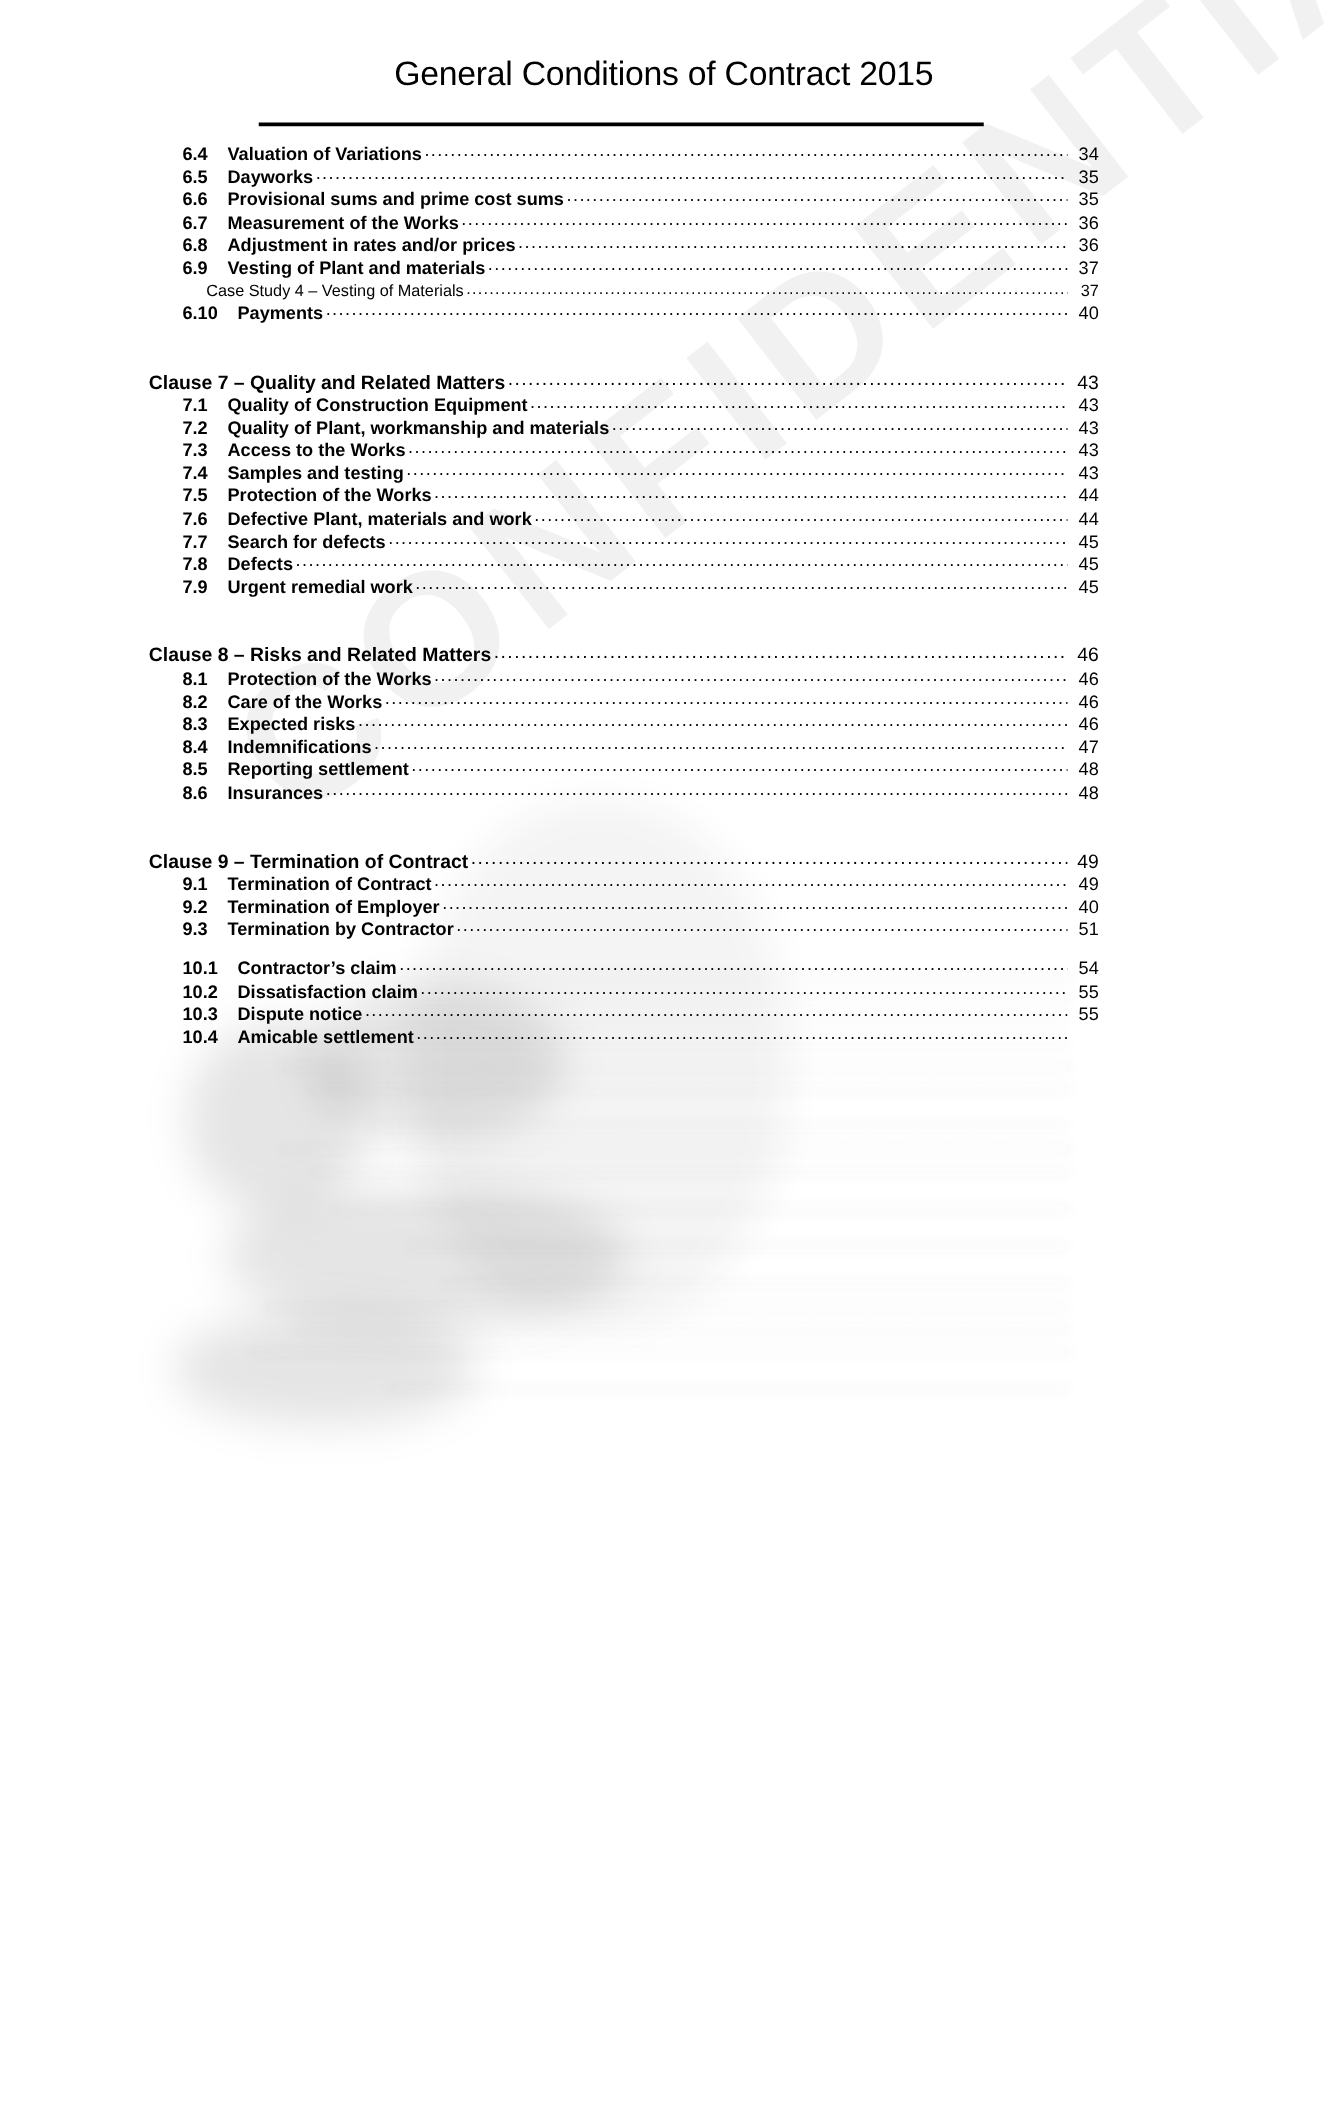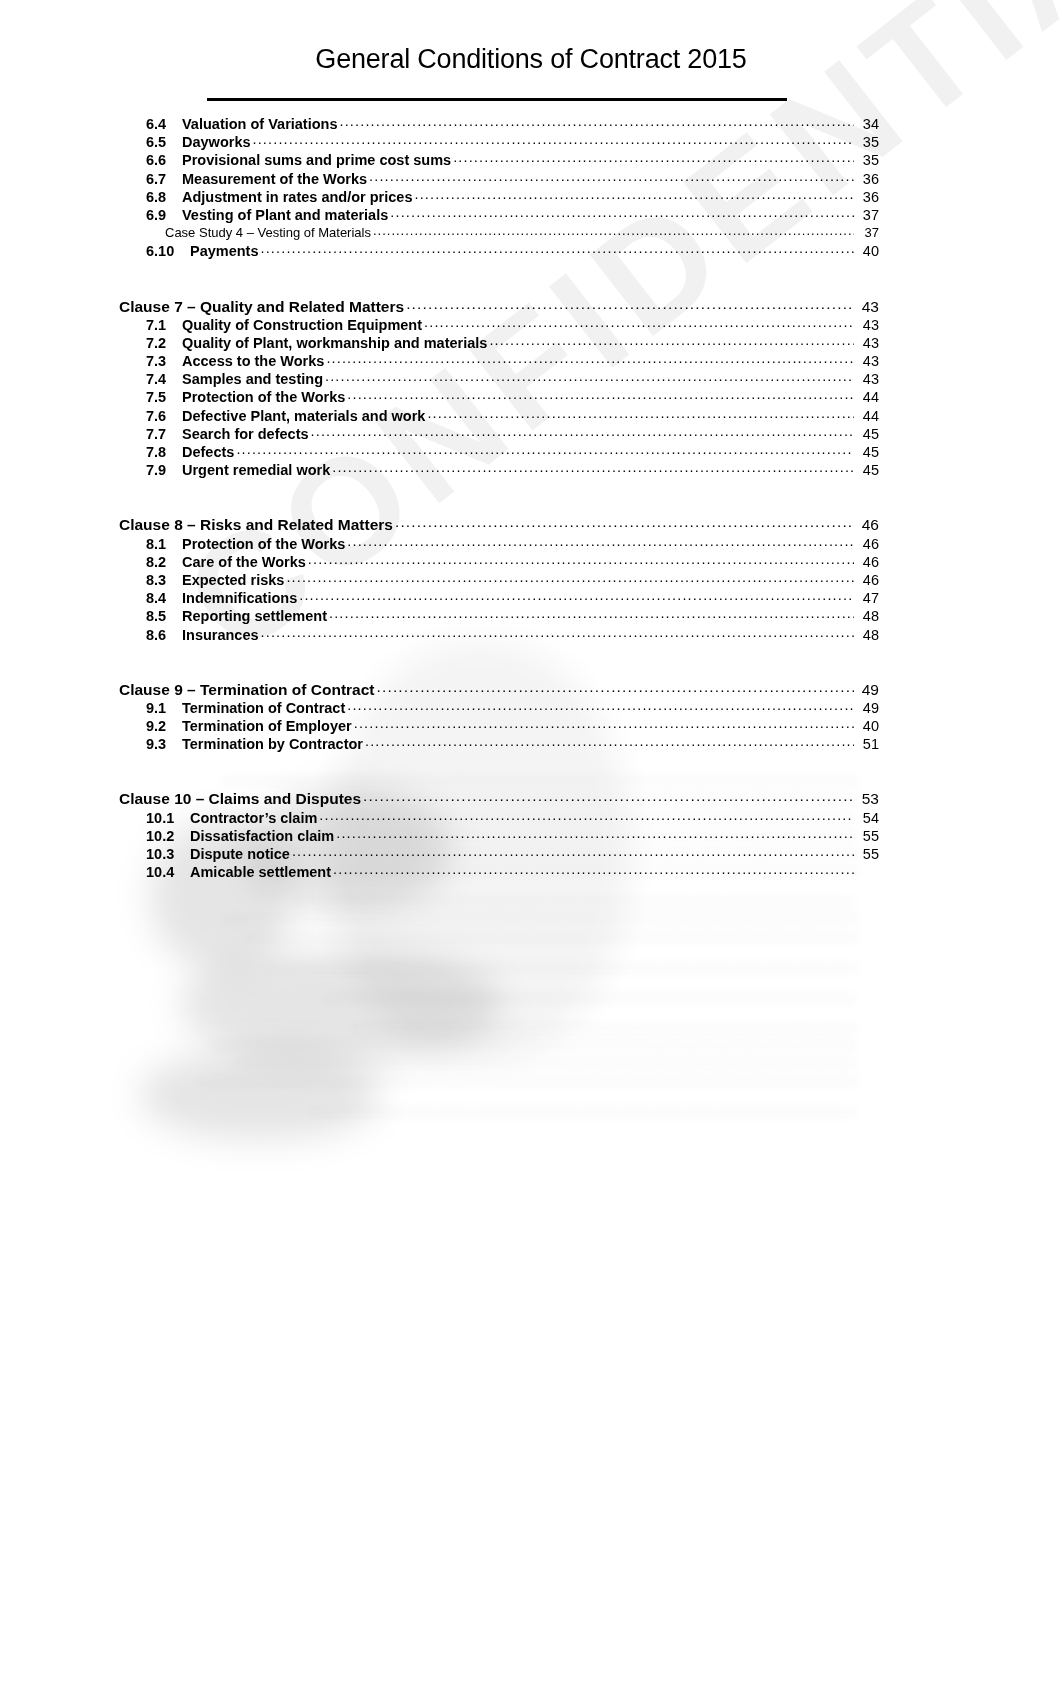--- a/index.html
+++ b/index.html
@@ -406,25 +406,20 @@
         <span class="leader"></span>
         <span class="pg">40</span>
       </div>
       <div class="toc-row level-sub">
         <span class="num">9.3</span>
         <span class="label">Termination by Contractor</span>
         <span class="leader"></span>
         <span class="pg">51</span>
       </div>
       <div class="toc-gap"></div>
-      <div class="toc-row level-clause">
-        <span class="label">Clause 10 – Claims and Disputes</span>
-        <span class="leader"></span>
-        <span class="pg">53</span>
-      </div>
       <div class="toc-row level-sub wide">
         <span class="num">10.1</span>
         <span class="label">Contractor’s claim</span>
         <span class="leader"></span>
         <span class="pg">54</span>
       </div>
       <div class="toc-row level-sub wide">
         <span class="num">10.2</span>
         <span class="label">Dissatisfaction claim</span>
         <span class="leader"></span>

